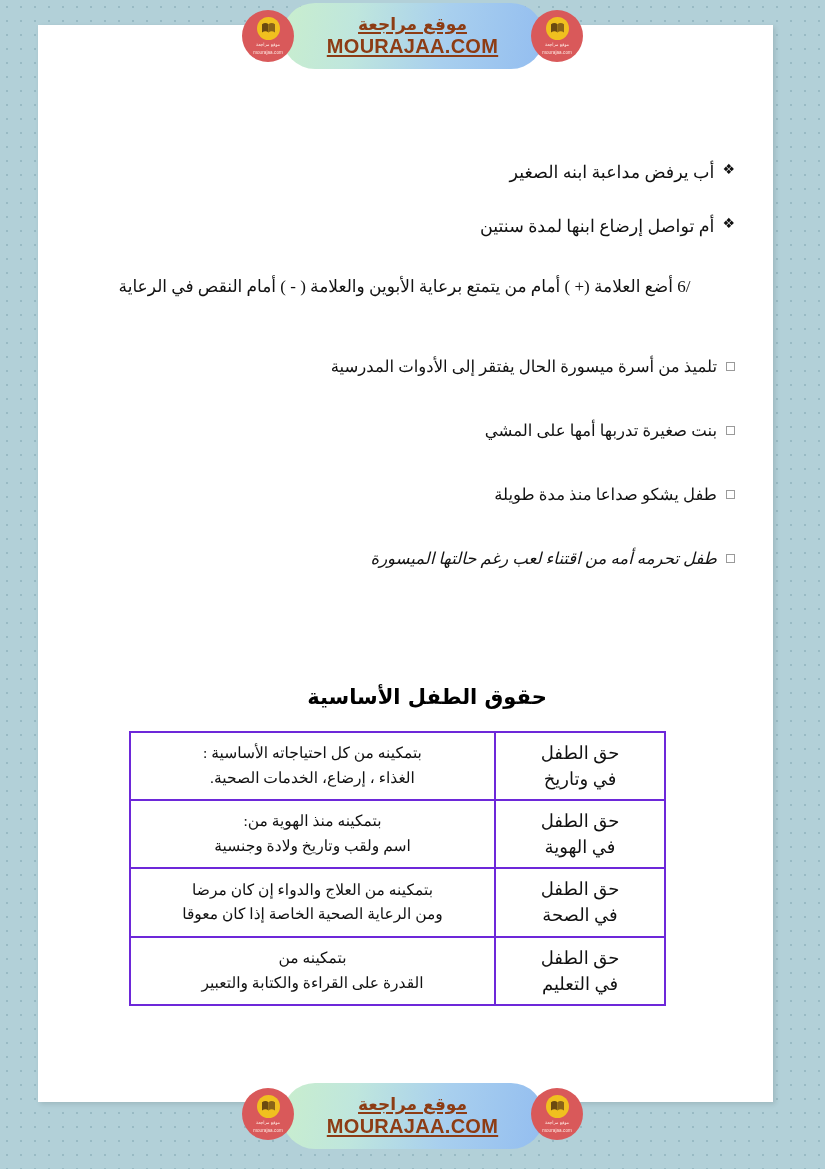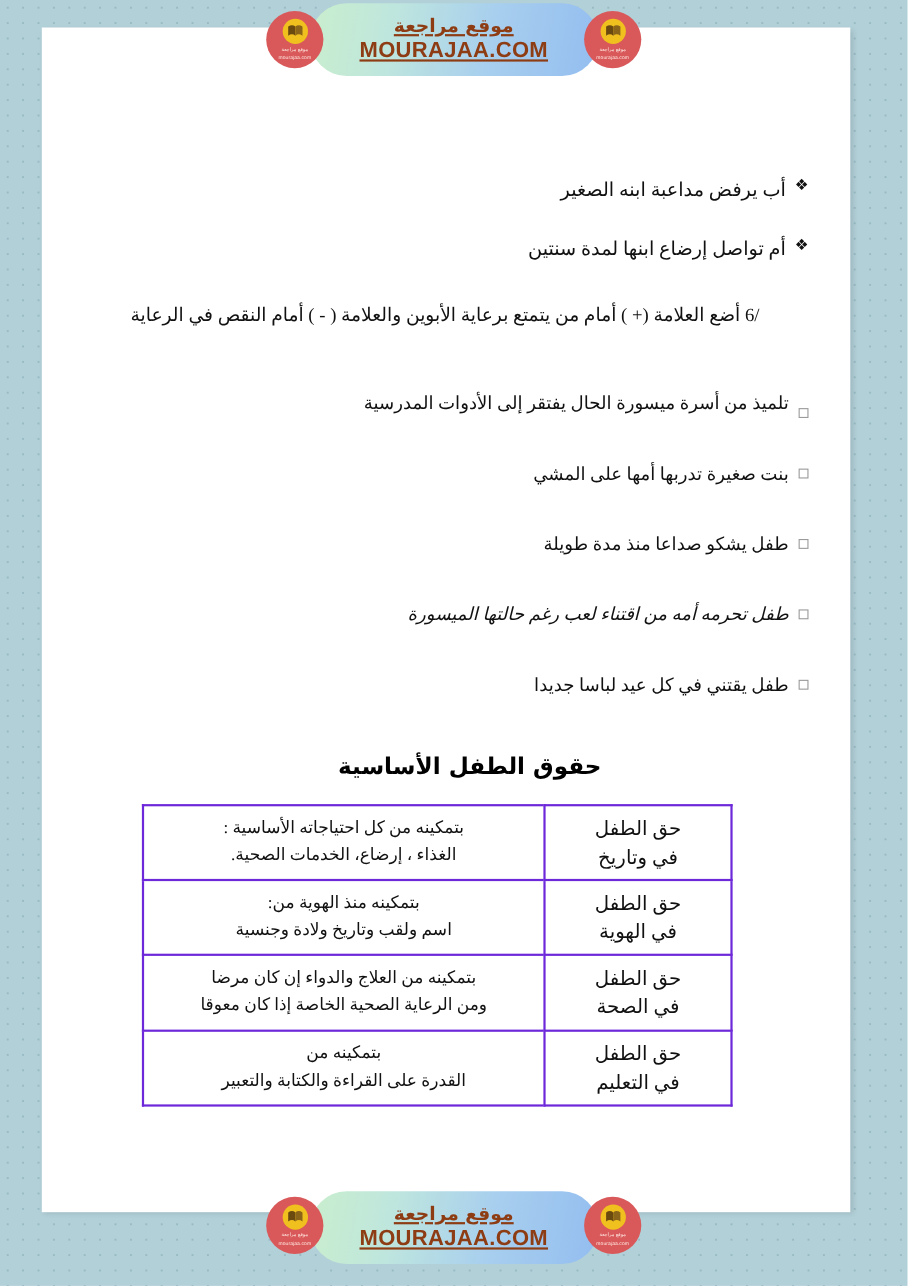--- a/index.html
+++ b/index.html
@@ -218,44 +218,40 @@
     <div class="bullet-row" style="top:188px;">
       <span class="bullet-mark">❖</span>
       <span>أم تواصل إرضاع ابنها لمدة سنتين</span>
     </div>
 
     <div id="q6">
       <span class="q-num">6/</span>
       <span>أضع العلامة (+ ) أمام من يتمتع برعاية الأبوين والعلامة ( - ) أمام النقص في الرعاية</span>
     </div>
 
-    <div class="check-row" style="top:330px; right:38px;align-items:flex-end;">
+    <div class="check-row" style="top:330px; right:38px;">
       <span class="check-box"></span>
       <span>تلميذ من أسرة ميسورة الحال يفتقر إلى الأدوات المدرسية</span>
     </div>
 
     <div class="check-row" style="top:458px; right:38px;">
       <span class="check-box"></span>
       <span>طفل يشكو صداعا منذ مدة طويلة</span>
     </div>
 
     <div class="check-row" style="top:394px; right:38px;">
       <span class="check-box"></span>
       <span>بنت صغيرة تدربها أمها على المشي</span>
     </div>
 
     <div class="check-row" style="top:522px; right:38px;font-style:italic;">
       <span class="check-box"></span>
       <span>طفل تحرمه أمه من اقتناء لعب رغم حالتها الميسورة</span>
     </div>
 
-    <div class="check-row" style="top:586px; right:38px;">
-      <span class="check-box"></span>
-      <span>طفل يقتني في كل عيد لباسا جديدا</span>
-    </div>
 
     <div id="section-heading">حقوق الطفل الأساسية</div>
 
     <table id="rights-table">
       <tbody>
         <tr>
           <td class="col-title">
             <span class="cell-line">حق الطفل</span>
             <span class="cell-line">في وتاريخ</span>
           </td>

